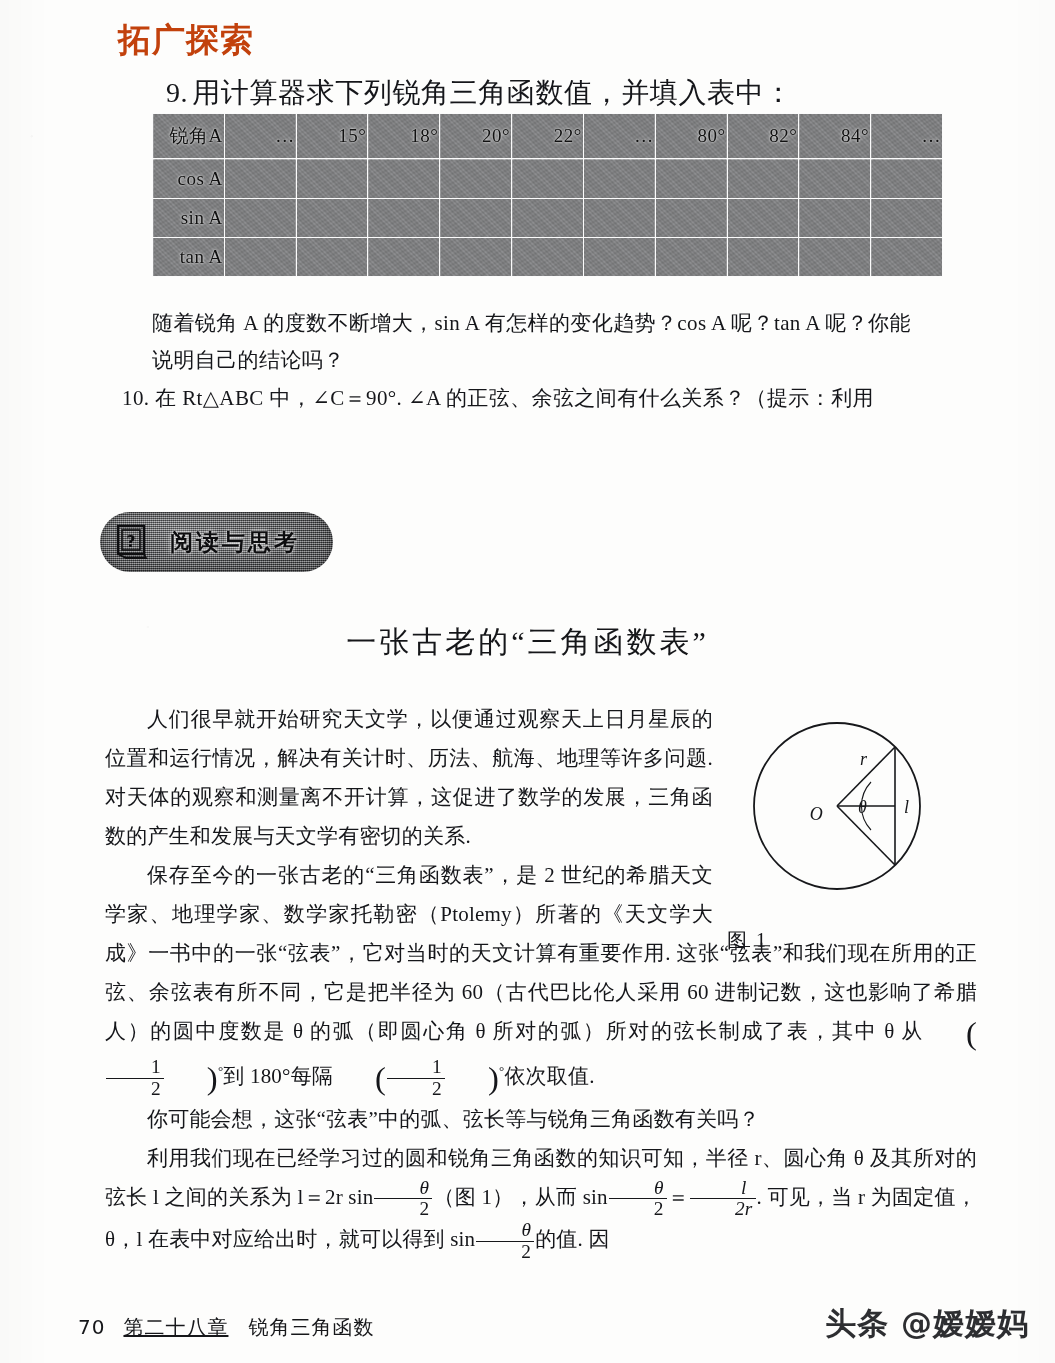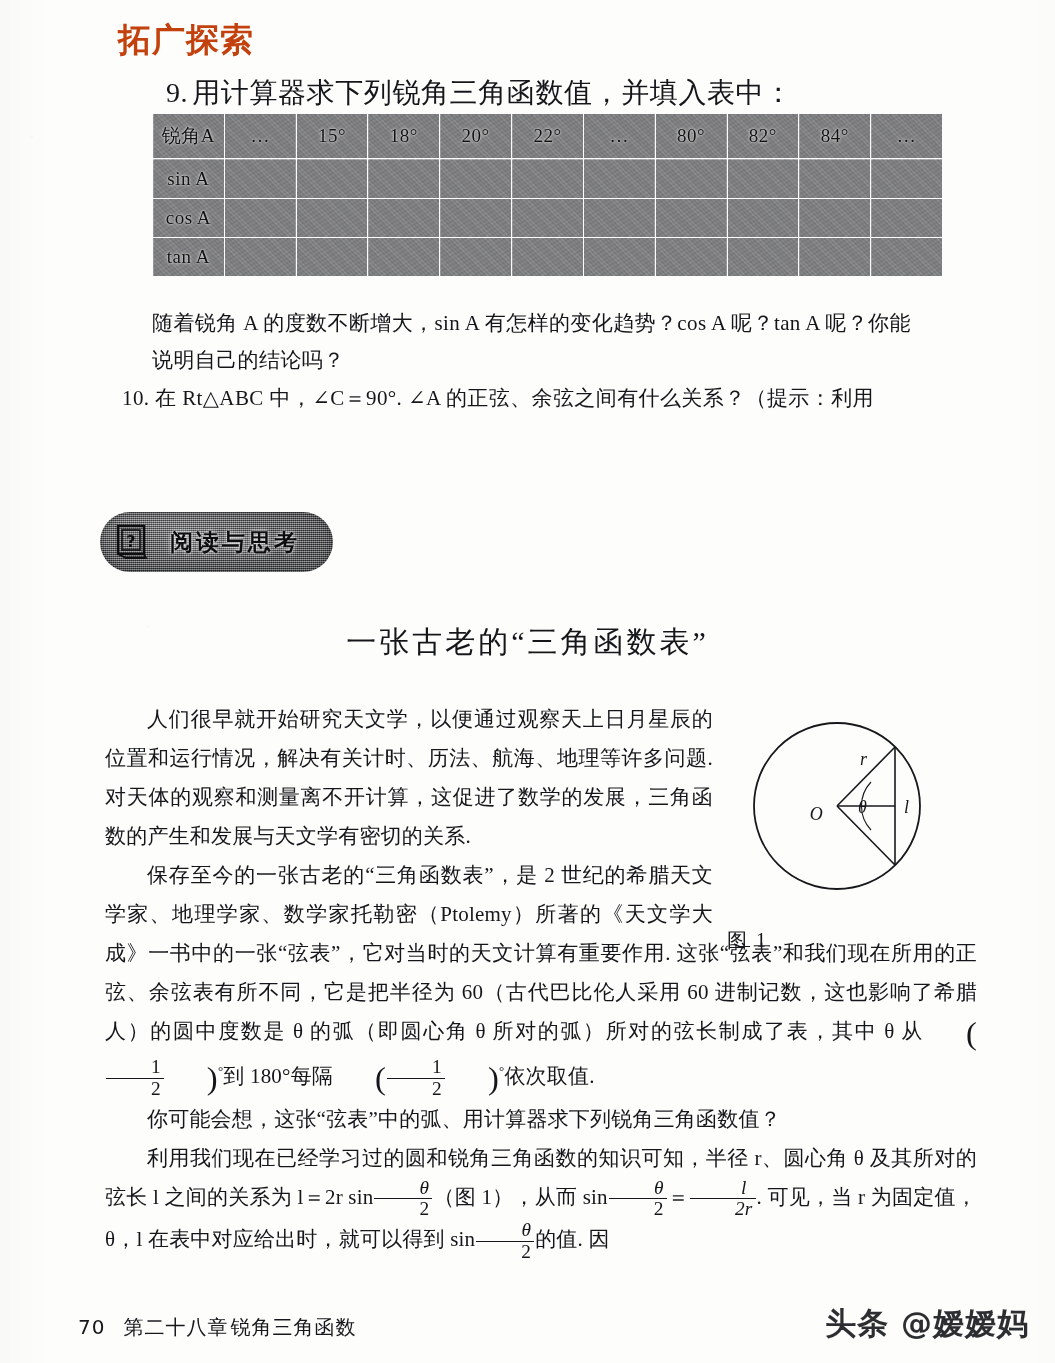--- a/index.html
+++ b/index.html
@@ -77,21 +77,21 @@
     table-layout: fixed;
   }
   table.trig-table td {
     border: 1.5px solid #fbfbfb;
     background-color: #6f7176;
     background-image:
       repeating-linear-gradient(0deg, rgba(255,255,255,.40) 0 1px, rgba(0,0,0,.30) 1px 2px),
       repeating-linear-gradient(90deg, rgba(255,255,255,.32) 0 1px, rgba(0,0,0,.26) 1px 2px),
       repeating-linear-gradient(45deg, rgba(255,255,255,.18) 0 1px, rgba(20,20,20,.22) 1px 3px),
       repeating-linear-gradient(-30deg, rgba(255,255,255,.10) 0 2px, rgba(0,0,0,.14) 2px 4px);
-    text-align: center;
+    text-align: right;
     vertical-align: middle;
     color: #111;
     font-size: 19px;
     text-shadow:
       0 0 2px rgba(255,255,255,.85),
       0 0 4px rgba(255,255,255,.6);
   }
   table.trig-table td.label {
     font-style: normal;
   }
@@ -233,21 +233,21 @@
   .footer {
     position: absolute;
     left: 78px;
     bottom: 22px;
     font-family: "DejaVu Sans", sans-serif;
     font-size: 20px;
     letter-spacing: 1px;
     color: #16171a;
   }
   .footer .pg { margin-right: 18px; }
-  .footer .chapter { margin-right: 2px; }
+  .footer .chapter { margin-right: 20px; text-decoration: underline; }
 
   .watermark {
     position: absolute;
     right: 26px;
     bottom: 18px;
     font-family: "DejaVu Sans", sans-serif;
     font-weight: 700;
     font-size: 31px;
     letter-spacing: 1px;
     color: #1c1d20;
@@ -275,34 +275,34 @@
             <td><span class="cellTxt">18°</span></td>
             <td><span class="cellTxt">20°</span></td>
             <td><span class="cellTxt">22°</span></td>
             <td><span class="cellTxt">…</span></td>
             <td><span class="cellTxt">80°</span></td>
             <td><span class="cellTxt">82°</span></td>
             <td><span class="cellTxt">84°</span></td>
             <td><span class="cellTxt">…</span></td>
           </tr>
           <tr>
-            <td class="label"><span class="cellTxt">sin A</span></td>
+            <td class="label"><span class="cellTxt">cos A</span></td>
             <td><span class="cellTxt"></span></td>
             <td><span class="cellTxt"></span></td>
             <td><span class="cellTxt"></span></td>
             <td><span class="cellTxt"></span></td>
             <td><span class="cellTxt"></span></td>
             <td><span class="cellTxt"></span></td>
             <td><span class="cellTxt"></span></td>
             <td><span class="cellTxt"></span></td>
             <td><span class="cellTxt"></span></td>
             <td><span class="cellTxt"></span></td>
           </tr>
           <tr>
-            <td class="label"><span class="cellTxt">cos A</span></td>
+            <td class="label"><span class="cellTxt">sin A</span></td>
             <td><span class="cellTxt"></span></td>
             <td><span class="cellTxt"></span></td>
             <td><span class="cellTxt"></span></td>
             <td><span class="cellTxt"></span></td>
             <td><span class="cellTxt"></span></td>
             <td><span class="cellTxt"></span></td>
             <td><span class="cellTxt"></span></td>
             <td><span class="cellTxt"></span></td>
             <td><span class="cellTxt"></span></td>
             <td><span class="cellTxt"></span></td>
@@ -368,21 +368,21 @@
         <text x="131" y="107" font-family="Liberation Serif, serif" font-style="italic" font-size="18" fill="#17181b">θ</text>
         <text x="177" y="107" font-family="Liberation Serif, serif" font-style="italic" font-size="18" fill="#17181b">l</text>
       </svg>
       <div class="figure-caption">图 1</div>
     </div>
 
     <p>人们很早就开始研究天文学，以便通过观察天上日月星辰的位置和运行情况，解决有关计时、历法、航海、地理等许多问题. 对天体的观察和测量离不开计算，这促进了数学的发展，三角函数的产生和发展与天文学有密切的关系.</p>
 
     <p class="p-wrap"><span>保存至今的一张古老的“三角函数表”，是 2 世纪的希腊天文学家、地理学家、数学家托勒密（Ptolemy）所著的《天文学大成》一书中的一张“弦表”，它对当时的天文计算有重要作用. 这张“弦表”和我们现在所用的正弦、余弦表有所不同，它是把半径为 60（古代巴比伦人采用 60 进制记数，这也影响了希腊人）的圆中度数是 θ 的弧（即圆心角 θ 所对的弧）所对的弦长制成了表，其中 θ 从</span><span class="paren-big">(</span><span class="frac"><span class="num-p">1</span><span class="den-p">2</span></span><span class="paren-big">)</span><span class="sup-deg">°</span><span>到 180°每隔</span><span class="paren-big">(</span><span class="frac"><span class="num-p">1</span><span class="den-p">2</span></span><span class="paren-big">)</span><span class="sup-deg">°</span><span>依次取值.</span></p>
 
-    <p>你可能会想，这张“弦表”中的弧、用计算器求下列锐角三角函数值？</p>
+    <p>你可能会想，这张“弦表”中的弧、弦长等与锐角三角函数有关吗？</p>
 
     <p class="p-wrap"><span>利用我们现在已经学习过的圆和锐角三角函数的知识可知，半径 r、圆心角 θ 及其所对的弦长 l 之间的关系为 l</span><span>＝2r sin</span><span class="frac"><span class="num-p math-it">θ</span><span class="den-p">2</span></span><span>（图 1），从而 sin</span><span class="frac"><span class="num-p math-it">θ</span><span class="den-p">2</span></span><span>＝</span><span class="frac"><span class="num-p math-it">l</span><span class="den-p math-it">2r</span></span><span>. 可见，当 r 为固定值，θ，l 在表中对应给出时，就可以得到 sin</span><span class="frac"><span class="num-p math-it">θ</span><span class="den-p">2</span></span><span>的值. 因</span></p>
   </div>
 
   <div class="footer">
     <span class="pg">70</span><span class="chapter">第二十八章</span><span>锐角三角函数</span>
   </div>
 
   <div class="watermark">头条 @嫒嫒妈</div>
 

